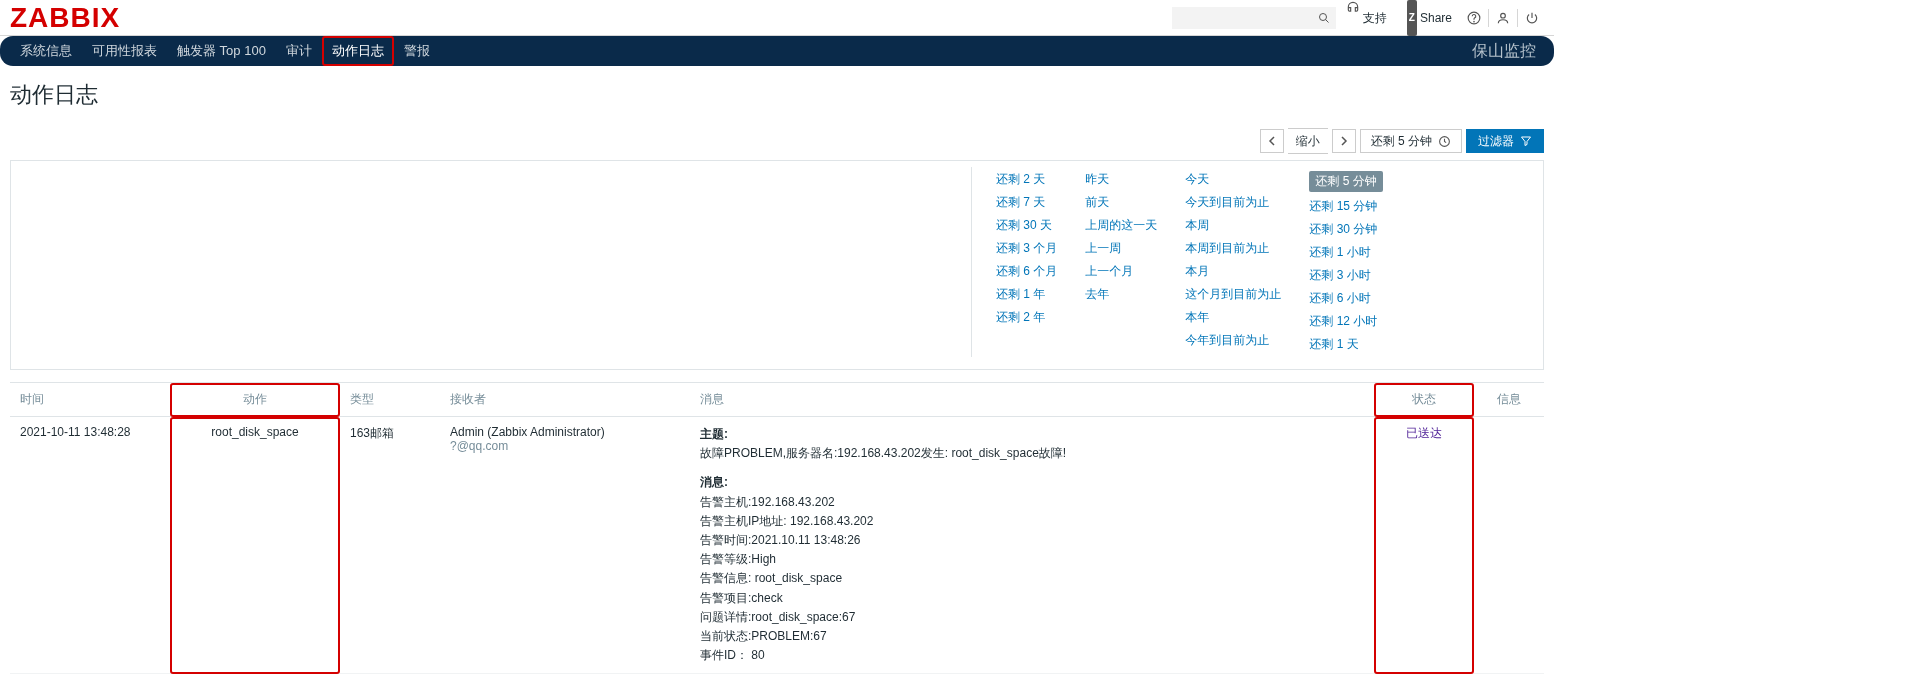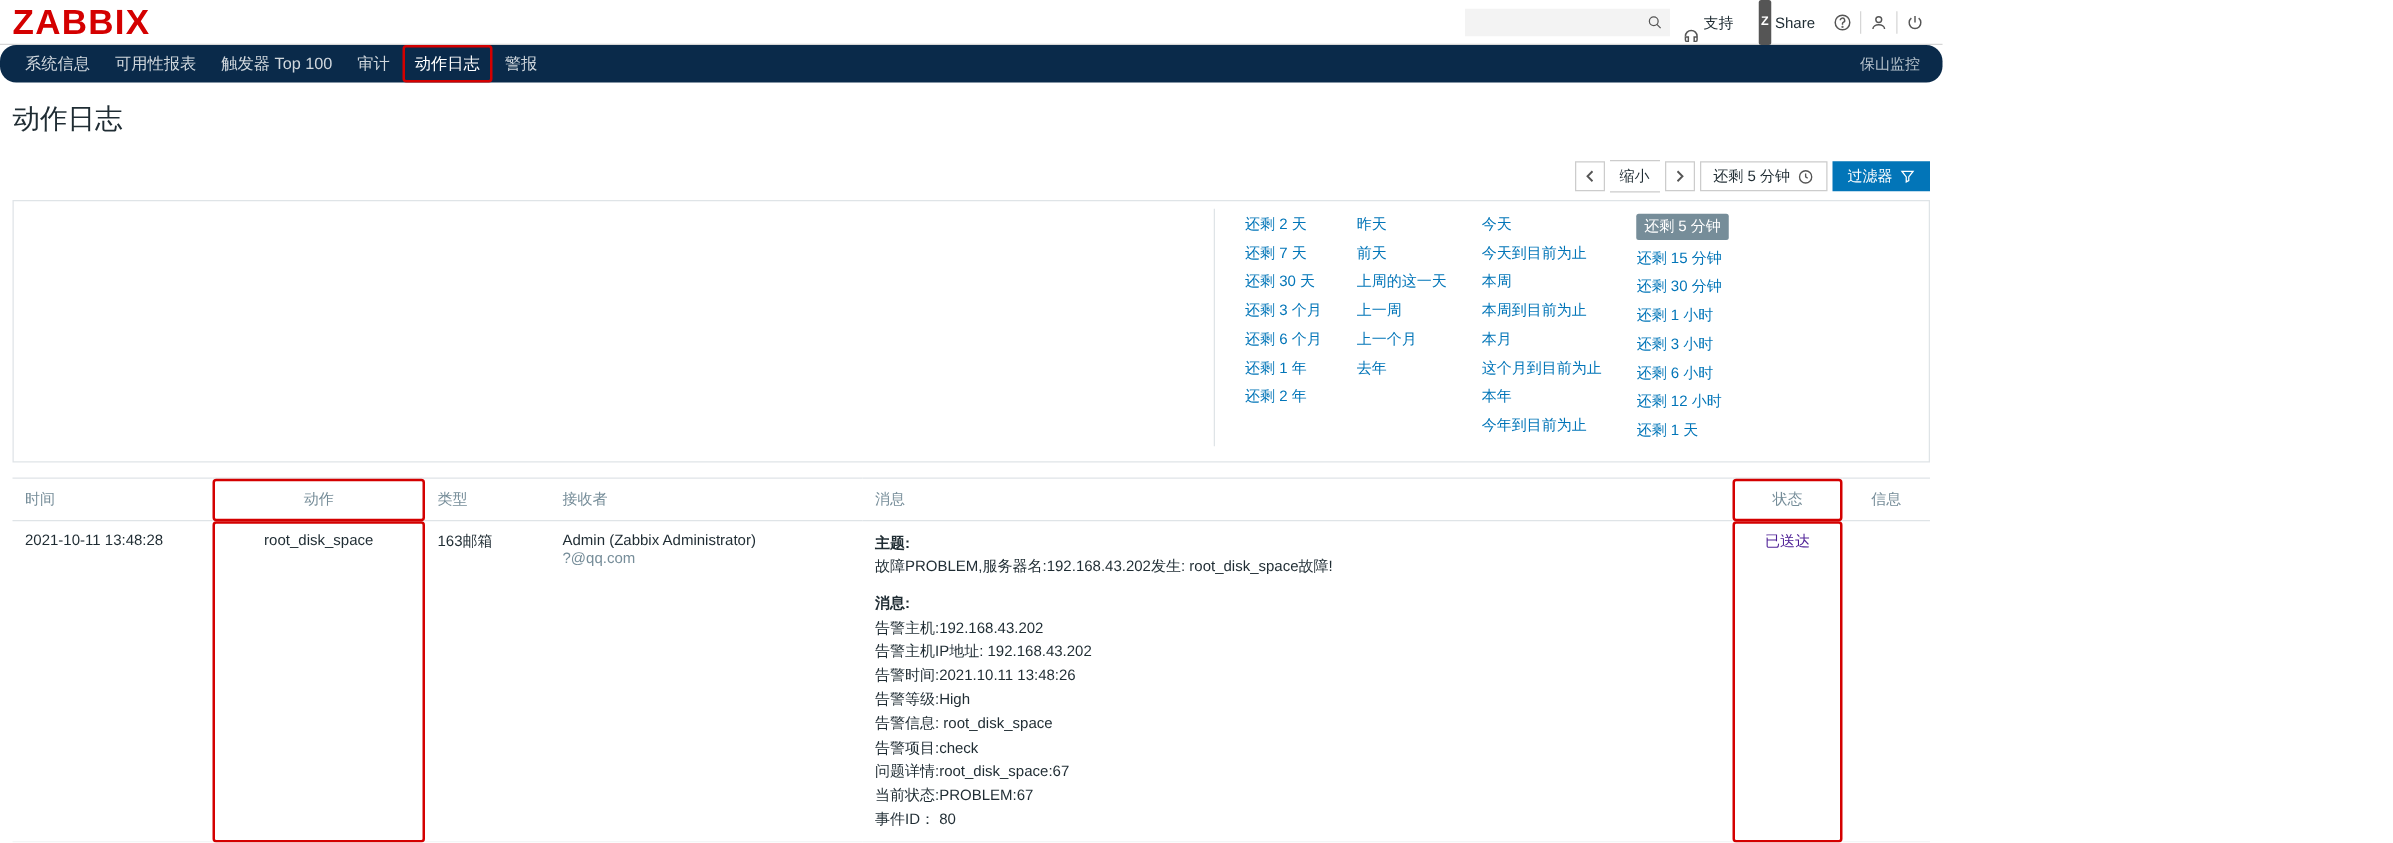--- a/index.html
+++ b/index.html
@@ -10,29 +10,29 @@
   
   .topbar { display: flex; align-items: center; height: 36px; border-bottom: 1px solid #d6d6d6; padding: 0 10px; }
   .logo { font-weight: 700; font-size: 28px; color: #d40000; letter-spacing: 1px; margin-right: 22px; font-family: Arial, sans-serif; }
   .mainnav { display: flex; gap: 0; }
   .mainnav a { padding: 0 10px; line-height: 36px; font-size: 14px; color: #1f2c33; text-decoration: none; cursor: pointer; }
   .mainnav a.highlighted { border: 2px solid #d40000; border-radius: 3px; padding: 0 8px; line-height: 32px; }
   .top-right { margin-left: auto; display: flex; align-items: center; gap: 0; }
   .searchbox { width: 140px; height: 22px; background: #f3f3f3; border: none; padding: 0 6px; }
   .searchbtn { width: 24px; height: 22px; background: #f3f3f3; border: none; display: flex; align-items: center; justify-content: center; cursor: pointer; }
   .icon-svg { width: 14px; height: 14px; }
-  .top-link { padding: 0 10px; line-height: 36px; display: inline-flex; align-items: flex-end; gap: 3px; color: #1f2c33; cursor: pointer; }
+  .top-link { padding: 0 10px; line-height: 36px; display: inline-flex; align-items: flex-start; gap: 3px; color: #1f2c33; cursor: pointer; }
   .top-icon { width: 24px; height: 36px; display: inline-flex; align-items: center; justify-content: center; cursor: pointer; }
   .divider-v { width: 1px; height: 18px; background: #d6d6d6; margin: 0 2px; }
 
   
   .subnav { display: flex; align-items: center; height: 30px; background: #0a2a4a; color: #d0d7dd; padding: 0 10px; border-radius: 13px; }
   .subnav a { padding: 0 10px; line-height: 30px; font-size: 13px; color: #d0d7dd; text-decoration: none; cursor: pointer; }
   .subnav a.highlighted { border: 2px solid #d40000; border-radius: 3px; padding: 0 8px; line-height: 26px; color: #fff; }
-  .subnav .right { margin-left: auto; padding: 0 8px; font-size: 12px; color: #b6c2cc; }
+  .subnav .right { margin-left: auto; padding: 0 8px; font-size: 16px; color: #b6c2cc; }
 
   
   .page-title { font-size: 22px; font-weight: 400; padding: 14px 10px 18px; color: #1f2c33; }
 
   
   .filterbar { display: flex; align-items: center; justify-content: flex-end; gap: 4px; padding: 0 10px 6px; }
   .navbtn { width: 24px; height: 24px; border: 1px solid #ccc; background: #fff; display: inline-flex; align-items: center; justify-content: center; cursor: pointer; font-size: 12px; color: #1f2c33; }
   .zoom-label { padding: 0 8px; line-height: 24px; border: 1px solid #ccc; border-left: none; border-right: none; font-size: 12px; }
   .range-pill { display: inline-flex; align-items: center; gap: 6px; padding: 0 10px; height: 24px; border: 1px solid #ccc; cursor: pointer; }
   .filter-btn { display: inline-flex; align-items: center; gap: 6px; height: 24px; padding: 0 12px; background: #0275b8; color: #fff; border: none; cursor: pointer; font-size: 12px; }
@@ -203,21 +203,21 @@
   </div>
 
   <table class="data-table">
     <thead>
       <tr>
         <th style="width:160px">时间</th>
         <th style="width:170px" class="center red-box th-action">动作</th>
         <th style="width:100px">类型</th>
         <th style="width:250px">接收者</th>
         <th>消息</th>
-        <th style="width:88px" class="center red-box">状态</th>
+        <th style="width:100px" class="center red-box">状态</th>
         <th style="width:70px" class="center">信息</th>
       </tr>
     </thead>
     <tbody>
       <tr>
         <td>2021-10-11 13:48:28</td>
         <td class="center red-box td-action">root_disk_space</td>
         <td>163邮箱</td>
         <td>
           <div>Admin (Zabbix Administrator)</div>

